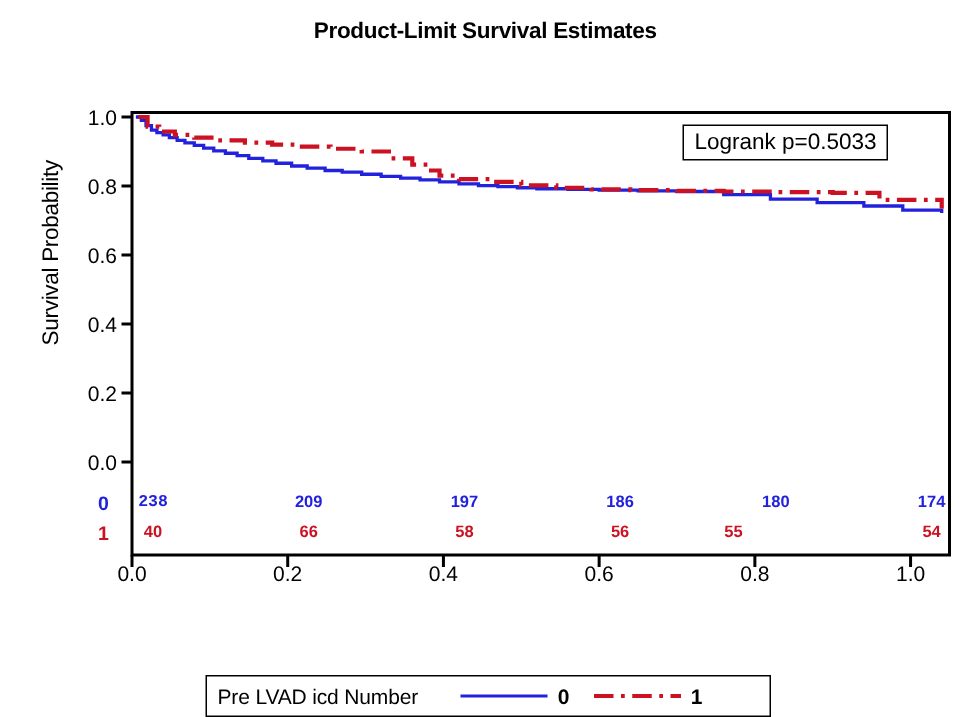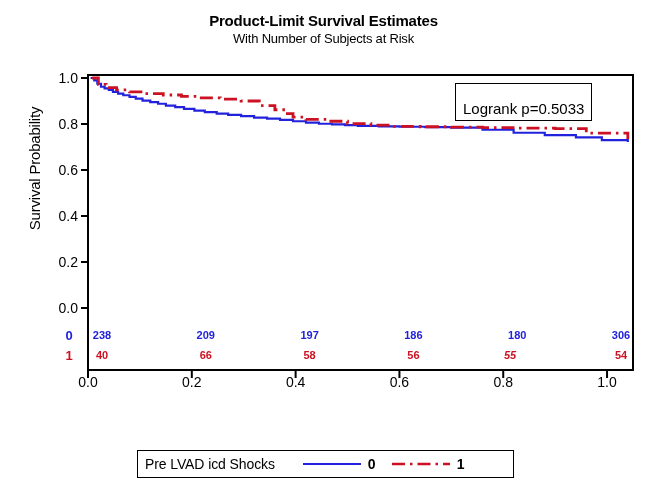--- a/index.html
+++ b/index.html
@@ -97,21 +97,21 @@
     text-align: center;
     font-size: 11px;
     font-weight: bold;
   }
   .pbox {
     position: absolute;
     left: 455px;
     top: 73px;
     border: 1.6px solid #000;
     background: #fff;
-    padding: 16px 7px 3px 7px;
+    padding: 2px 7px 3px 7px;
     font-size: 15px;
     line-height: 17px;
     white-space: nowrap;
   }
   .legend-box {
     position: absolute;
     left: 137px;
     top: 440px;
     width: 377px;
     height: 28px;
@@ -151,21 +151,20 @@
     font-weight: bold;
   }
 </style>
 </head>
 <body>
 
 <div id="figure">
 
   <div class="title-block">
     <div class="chart-title">Product-Limit Survival Estimates</div>
-    <div class="chart-subtitle">With Number of Subjects at Risk</div>
   </div>
 
   <div class="ylabel">Survival Probability</div>
 
   <div id="ytick-container">
       <div class="ytick-wrap" style="top: 291px;">
         <div class="ytick-label">0.0</div>
       </div>
       <div class="ytick-wrap" style="top: 245px;">
         <div class="ytick-label">0.2</div>
@@ -186,32 +185,32 @@
   <div id="xtick-container">
       <div class="xtick-label" style="left: 88px;">0.0</div>
       <div class="xtick-label" style="left: 191.81px;">0.2</div>
       <div class="xtick-label" style="left: 295.619px;">0.4</div>
       <div class="xtick-label" style="left: 399.429px;">0.6</div>
       <div class="xtick-label" style="left: 503.238px;">0.8</div>
       <div class="xtick-label" style="left: 607.048px;">1.0</div>
     </div>
   <div id="risk-container">
       <div class="risk-row-label" style="top: 318px; color: rgb(34, 34, 221);">0</div>
-      <div class="risk-num" style="left: 102px; top: 319px; color: rgb(34, 34, 221);">238</div>
+      <div class="risk-num" style="left: 102px; top: 319px; color: rgb(34, 34, 221); font-family: Liberation Mono, monospace;">238</div>
       <div class="risk-num" style="left: 205.81px; top: 319px; color: rgb(34, 34, 221);">209</div>
       <div class="risk-num" style="left: 309.619px; top: 319px; color: rgb(34, 34, 221);">197</div>
       <div class="risk-num" style="left: 413.429px; top: 319px; color: rgb(34, 34, 221); text-align: center;">186</div>
       <div class="risk-num" style="left: 517.238px; top: 319px; color: rgb(34, 34, 221); text-align: center;">180</div>
-      <div class="risk-num" style="left: 621.048px; top: 319px; color: rgb(34, 34, 221);">306</div>
+      <div class="risk-num" style="left: 621.048px; top: 319px; color: rgb(34, 34, 221);">174</div>
       <div class="risk-row-label" style="top: 338px; color: rgb(204, 17, 34);">1</div>
       <div class="risk-num" style="left: 102px; top: 339px; color: rgb(204, 17, 34);">40</div>
       <div class="risk-num" style="left: 205.81px; top: 339px; color: rgb(204, 17, 34);">66</div>
       <div class="risk-num" style="left: 309.619px; top: 339px; color: rgb(204, 17, 34); text-align: center;">58</div>
       <div class="risk-num" style="left: 413.429px; top: 339px; color: rgb(204, 17, 34); text-align: center;">56</div>
-      <div class="risk-num" style="left: 510px; top: 339px; color: rgb(204, 17, 34); font-style: italic;">55</div>
+      <div class="risk-num" style="left: 489px; top: 339px; color: rgb(204, 17, 34);">55</div>
       <div class="risk-num" style="left: 621.048px; top: 339px; color: rgb(204, 17, 34);">54</div>
     </div>
 
   <svg id="plot-svg" width="647" height="478" style="position:absolute;left:0;top:0;">
       <rect x="88" y="65" width="545" height="295" fill="none" stroke="#000000" stroke-width="2"></rect>
       <line x1="81" y1="298" x2="88" y2="298" stroke="#000000" stroke-width="2"></line>
       <line x1="81" y1="252" x2="88" y2="252" stroke="#000000" stroke-width="2"></line>
       <line x1="81" y1="206" x2="88" y2="206" stroke="#000000" stroke-width="2"></line>
       <line x1="81" y1="160" x2="88" y2="160" stroke="#000000" stroke-width="2"></line>
       <line x1="81" y1="114" x2="88" y2="114" stroke="#000000" stroke-width="2"></line>
@@ -222,21 +221,21 @@
       <line x1="399.4285714285714" y1="360" x2="399.4285714285714" y2="368" stroke="#000000" stroke-width="2"></line>
       <line x1="503.23809523809524" y1="360" x2="503.23809523809524" y2="368" stroke="#000000" stroke-width="2"></line>
       <line x1="607.047619047619" y1="360" x2="607.047619047619" y2="368" stroke="#000000" stroke-width="2"></line>
       <path d="M 90.5952380952381 68 L 94.22857142857143 68 L 94.22857142857143 70.30000000000001 L 97.34285714285714 70.30000000000001 L 97.34285714285714 73.75 L 100.97619047619048 73.75 L 100.97619047619048 76.74000000000001 L 104.60952380952381 76.74000000000001 L 104.60952380952381 78.35000000000002 L 108.76190476190476 78.35000000000002 L 108.76190476190476 79.96000000000001 L 112.91428571428571 79.96000000000001 L 112.91428571428571 81.80000000000001 L 118.1047619047619 81.80000000000001 L 118.1047619047619 83.63999999999999 L 123.29523809523809 83.63999999999999 L 123.29523809523809 85.25 L 129.52380952380952 85.25 L 129.52380952380952 86.85999999999999 L 135.75238095238095 86.85999999999999 L 135.75238095238095 88.69999999999999 L 142.5 88.69999999999999 L 142.5 90.53999999999999 L 150.28571428571428 90.53999999999999 L 150.28571428571428 92.15 L 158.07142857142858 92.15 L 158.07142857142858 93.75999999999999 L 165.85714285714283 93.75999999999999 L 165.85714285714283 95.6 L 175.2 95.6 L 175.2 97.21000000000001 L 184.02380952380952 97.21000000000001 L 184.02380952380952 98.82 L 194.40476190476187 98.82 L 194.40476190476187 100.66 L 204.78571428571428 100.66 L 204.78571428571428 102.03999999999999 L 216.7238095238095 102.03999999999999 L 216.7238095238095 103.65 L 228.14285714285717 103.65 L 228.14285714285717 104.80000000000001 L 241.11904761904762 104.80000000000001 L 241.11904761904762 106.18 L 254.09523809523807 106.18 L 254.09523809523807 107.56 L 267.07142857142856 107.56 L 267.07142857142856 108.71000000000001 L 280.04761904761904 108.71000000000001 L 280.04761904761904 109.86000000000001 L 293.0238095238095 109.86000000000001 L 293.0238095238095 111.23999999999998 L 306 111.23999999999998 L 306 112.61999999999998 L 318.9761904761905 112.61999999999998 L 318.9761904761905 113.76999999999998 L 331.95238095238096 113.76999999999998 L 331.95238095238096 114.45999999999998 L 344.92857142857144 114.45999999999998 L 344.92857142857144 115.14999999999998 L 357.9047619047619 115.14999999999998 L 357.9047619047619 115.84 L 378.6666666666667 115.84 L 378.6666666666667 116.29999999999998 L 399.4285714285714 116.29999999999998 L 399.4285714285714 116.75999999999999 L 425.3809523809524 116.75999999999999 L 425.3809523809524 117.22 L 451.3333333333333 117.22 L 451.3333333333333 117.68 L 482.4761904761905 117.68 L 482.4761904761905 119.75 L 513.6190476190475 119.75 L 513.6190476190475 122.74000000000001 L 544.7619047619048 122.74000000000001 L 544.7619047619048 125.03999999999999 L 575.9047619047619 125.03999999999999 L 575.9047619047619 127.34 L 601.8571428571429 127.34 L 601.8571428571429 130.1 L 627.8095238095239 130.1 L 627.8095238095239 131.94" fill="none" stroke="#2222dd" stroke-width="2.2" stroke-linecap="butt" stroke-linejoin="miter"></path>
       <path d="M 92.15238095238095 68 L 98.38095238095238 68 L 98.38095238095238 74.44 L 106.16666666666667 74.44 L 106.16666666666667 77.66 L 116.54761904761905 77.66 L 116.54761904761905 79.96000000000001 L 129.52380952380952 79.96000000000001 L 129.52380952380952 81.80000000000001 L 145.0952380952381 81.80000000000001 L 145.0952380952381 83.63999999999999 L 163.26190476190476 83.63999999999999 L 163.26190476190476 85.01999999999998 L 181.42857142857142 85.01999999999998 L 181.42857142857142 86.39999999999998 L 199.59523809523807 86.39999999999998 L 199.59523809523807 87.78 L 220.35714285714286 87.78 L 220.35714285714286 89.16 L 241.11904761904762 89.16 L 241.11904761904762 91 L 259.2857142857143 91 L 259.2857142857143 95.6 L 274.85714285714283 95.6 L 274.85714285714283 99.74000000000001 L 285.23809523809524 99.74000000000001 L 285.23809523809524 103.65 L 293.0238095238095 103.65 L 293.0238095238095 107.10000000000002 L 306 107.10000000000002 L 306 109.4 L 326.76190476190476 109.4 L 326.76190476190476 111.23999999999998 L 347.5238095238095 111.23999999999998 L 347.5238095238095 113.53999999999999 L 370.8809523809524 113.53999999999999 L 370.8809523809524 115.14999999999998 L 394.23809523809524 115.14999999999998 L 394.23809523809524 116.29999999999998 L 420.19047619047615 116.29999999999998 L 420.19047619047615 116.75999999999999 L 451.3333333333333 116.75999999999999 L 451.3333333333333 117.22 L 482.4761904761905 117.22 L 482.4761904761905 117.68 L 518.8095238095239 117.68 L 518.8095238095239 118.13999999999999 L 555.1428571428571 118.13999999999999 L 555.1428571428571 118.6 L 586.2857142857142 118.6 L 586.2857142857142 123.19999999999999 L 627.8095238095239 123.19999999999999 L 627.8095238095239 128.95000000000002" fill="none" stroke="#cc1122" stroke-width="2.8" stroke-linecap="butt" stroke-linejoin="miter" stroke-dasharray="13,5,2.5,5"></path>
     </svg>
 
   <div class="pbox">Logrank p=0.5033</div>
 
   <div class="legend-box">
-    <span class="legend-title">Pre LVAD icd Shocks</span>
+    <span class="legend-title">Pre LVAD icd Number</span>
     <span class="legend-entry first">
       <span class="legend-key">
         <span class="solid" id="legend-solid" style="background: rgb(34, 34, 221);"></span>
       </span>
       <span class="legend-label">0</span>
     </span>
     <span class="legend-entry second">
       <span class="legend-key">
         <svg width="58" height="12" style="position:absolute;left:0;top:0;">
           <line id="legend-dashdot" x1="0" y1="6" x2="58" y2="6" stroke-width="2.6" stroke-dasharray="13,5,2.5,5" stroke-linecap="butt" stroke="#cc1122"></line>

